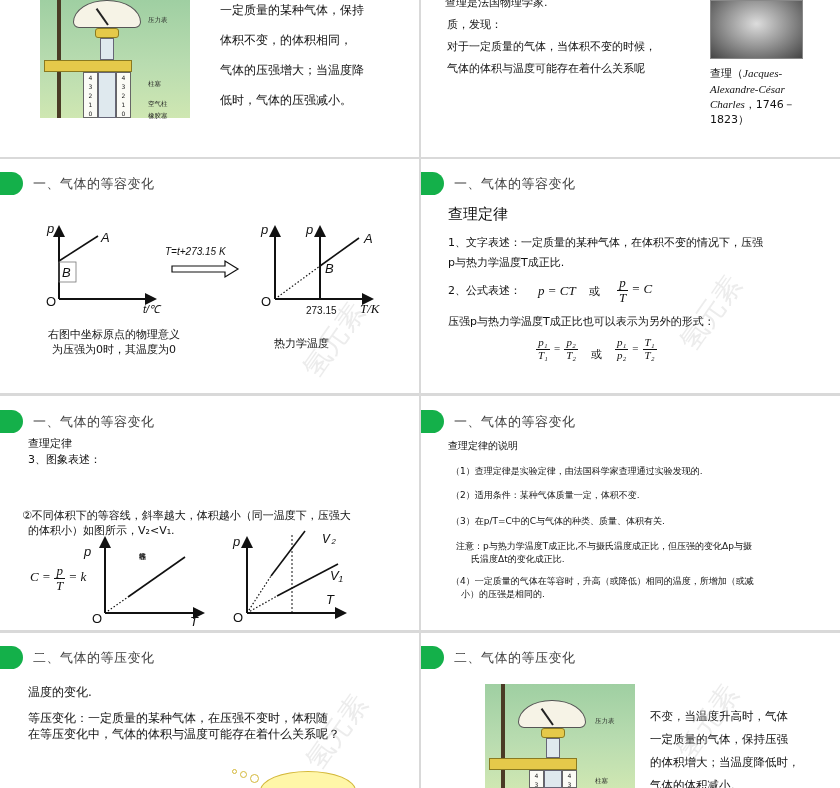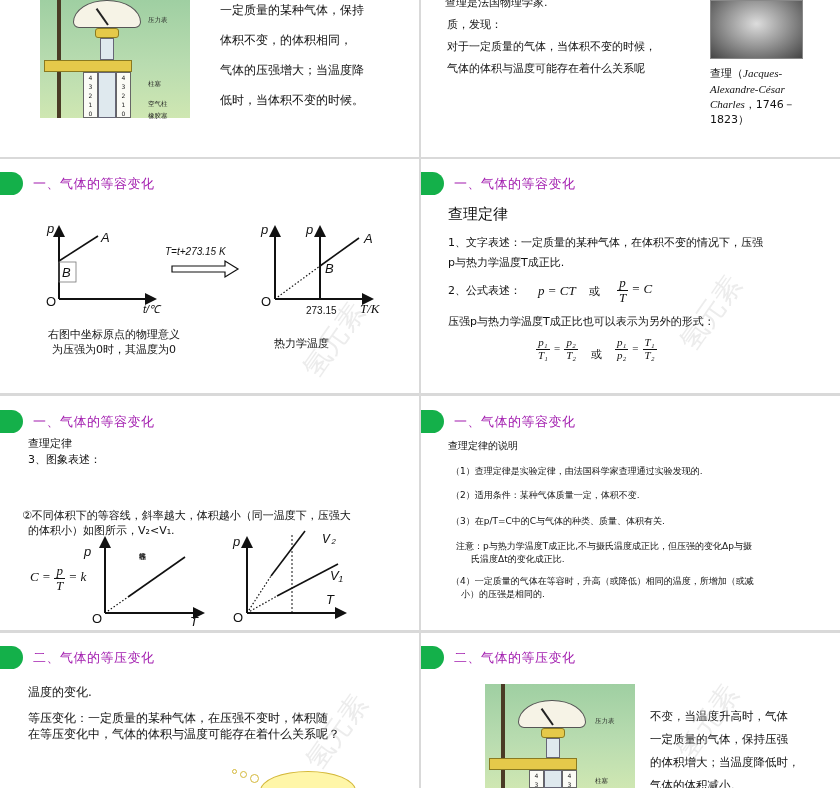--- a/index.html
+++ b/index.html
@@ -1,20 +1,20 @@
 <!DOCTYPE html>
 <html><head>
 <meta charset="utf-8">
 <style>
   * { box-sizing: border-box; margin: 0; padding: 0; }
   html, body { width: 840px; height: 788px; overflow: hidden; background: #d9d9d9; }
   body { font-family: "DejaVu Sans", "Liberation Sans", sans-serif; color: #111; position: relative; }
   .slide { position: absolute; background: #fff; overflow: hidden; }
   .tab-marker { position: absolute; left: 0; width: 23px; height: 23px; background: #14b04a; border-radius: 0 12px 12px 0; }
-  .sec-title { position: absolute; left: 33px; font-size: 13px; color: #a21caf; letter-spacing: 0.5px; }
+  .sec-title { position: absolute; left: 33px; font-size: 13px; color: #404040; letter-spacing: 0.5px; }
   .txt { position: absolute; font-size: 11.5px; line-height: 1.5; color: #111; }
   .ital { font-style: italic; font-family: "Liberation Serif", "DejaVu Serif", serif; }
   .watermark { position: absolute; font-size: 28px; color: rgba(180,180,180,0.25); transform: rotate(-55deg); white-space: nowrap; pointer-events: none; }
 
   
   .apparatus { position: absolute; background: linear-gradient(180deg,#9fcfa2 0%,#b9dcb0 55%,#cfe7b2 100%); }
   .gauge { position: absolute; background: #f6f3e6; border: 1px solid #555; border-radius: 50% 50% 6px 6px / 80% 80% 6px 6px; }
   .needle { position: absolute; width: 2px; background: #222; transform-origin: bottom center; }
   .rod { position: absolute; background: #4a3b25; }
   .clamp { position: absolute; background: #e5c94a; border: 1px solid #8a7a20; }
@@ -53,21 +53,21 @@
     <div class="scale" style="left:76px;top:72px;width:15px;height:46px;">4<br>3<br>2<br>1<br>0</div>
     <span class="plabel" style="left:108px;top:16px;">压力表</span>
     <span class="plabel" style="left:108px;top:80px;">柱塞</span>
     <span class="plabel" style="left:108px;top:100px;">空气柱</span>
     <span class="plabel" style="left:108px;top:112px;">橡胶塞</span>
   </div>
   <div class="txt" style="left:220px;top:-5px;line-height:30px;font-size:12px;">
     <div>一定质量的某种气体，保持</div>
     <div>体积不变，的体积相同，</div>
     <div>气体的压强增大；当温度降</div>
-    <div>低时，当体积不变的时候。</div>
+    <div>低时，气体的压强减小。</div>
   </div>
 </div>
 
 <div class="slide" style="left:421px;top:0;width:419px;height:157px;">
   <div class="txt" style="left:24px;top:-8px;line-height:22px;font-size:11px;">
     <div>查理是法国物理学家.</div>
     <div style="padding-left:2px">质，发现：</div>
     <div style="padding-left:2px">对于一定质量的气体，当体积不变的时候，</div>
     <div style="padding-left:2px">气体的体积与温度可能存在着什么关系呢</div>
   </div>

